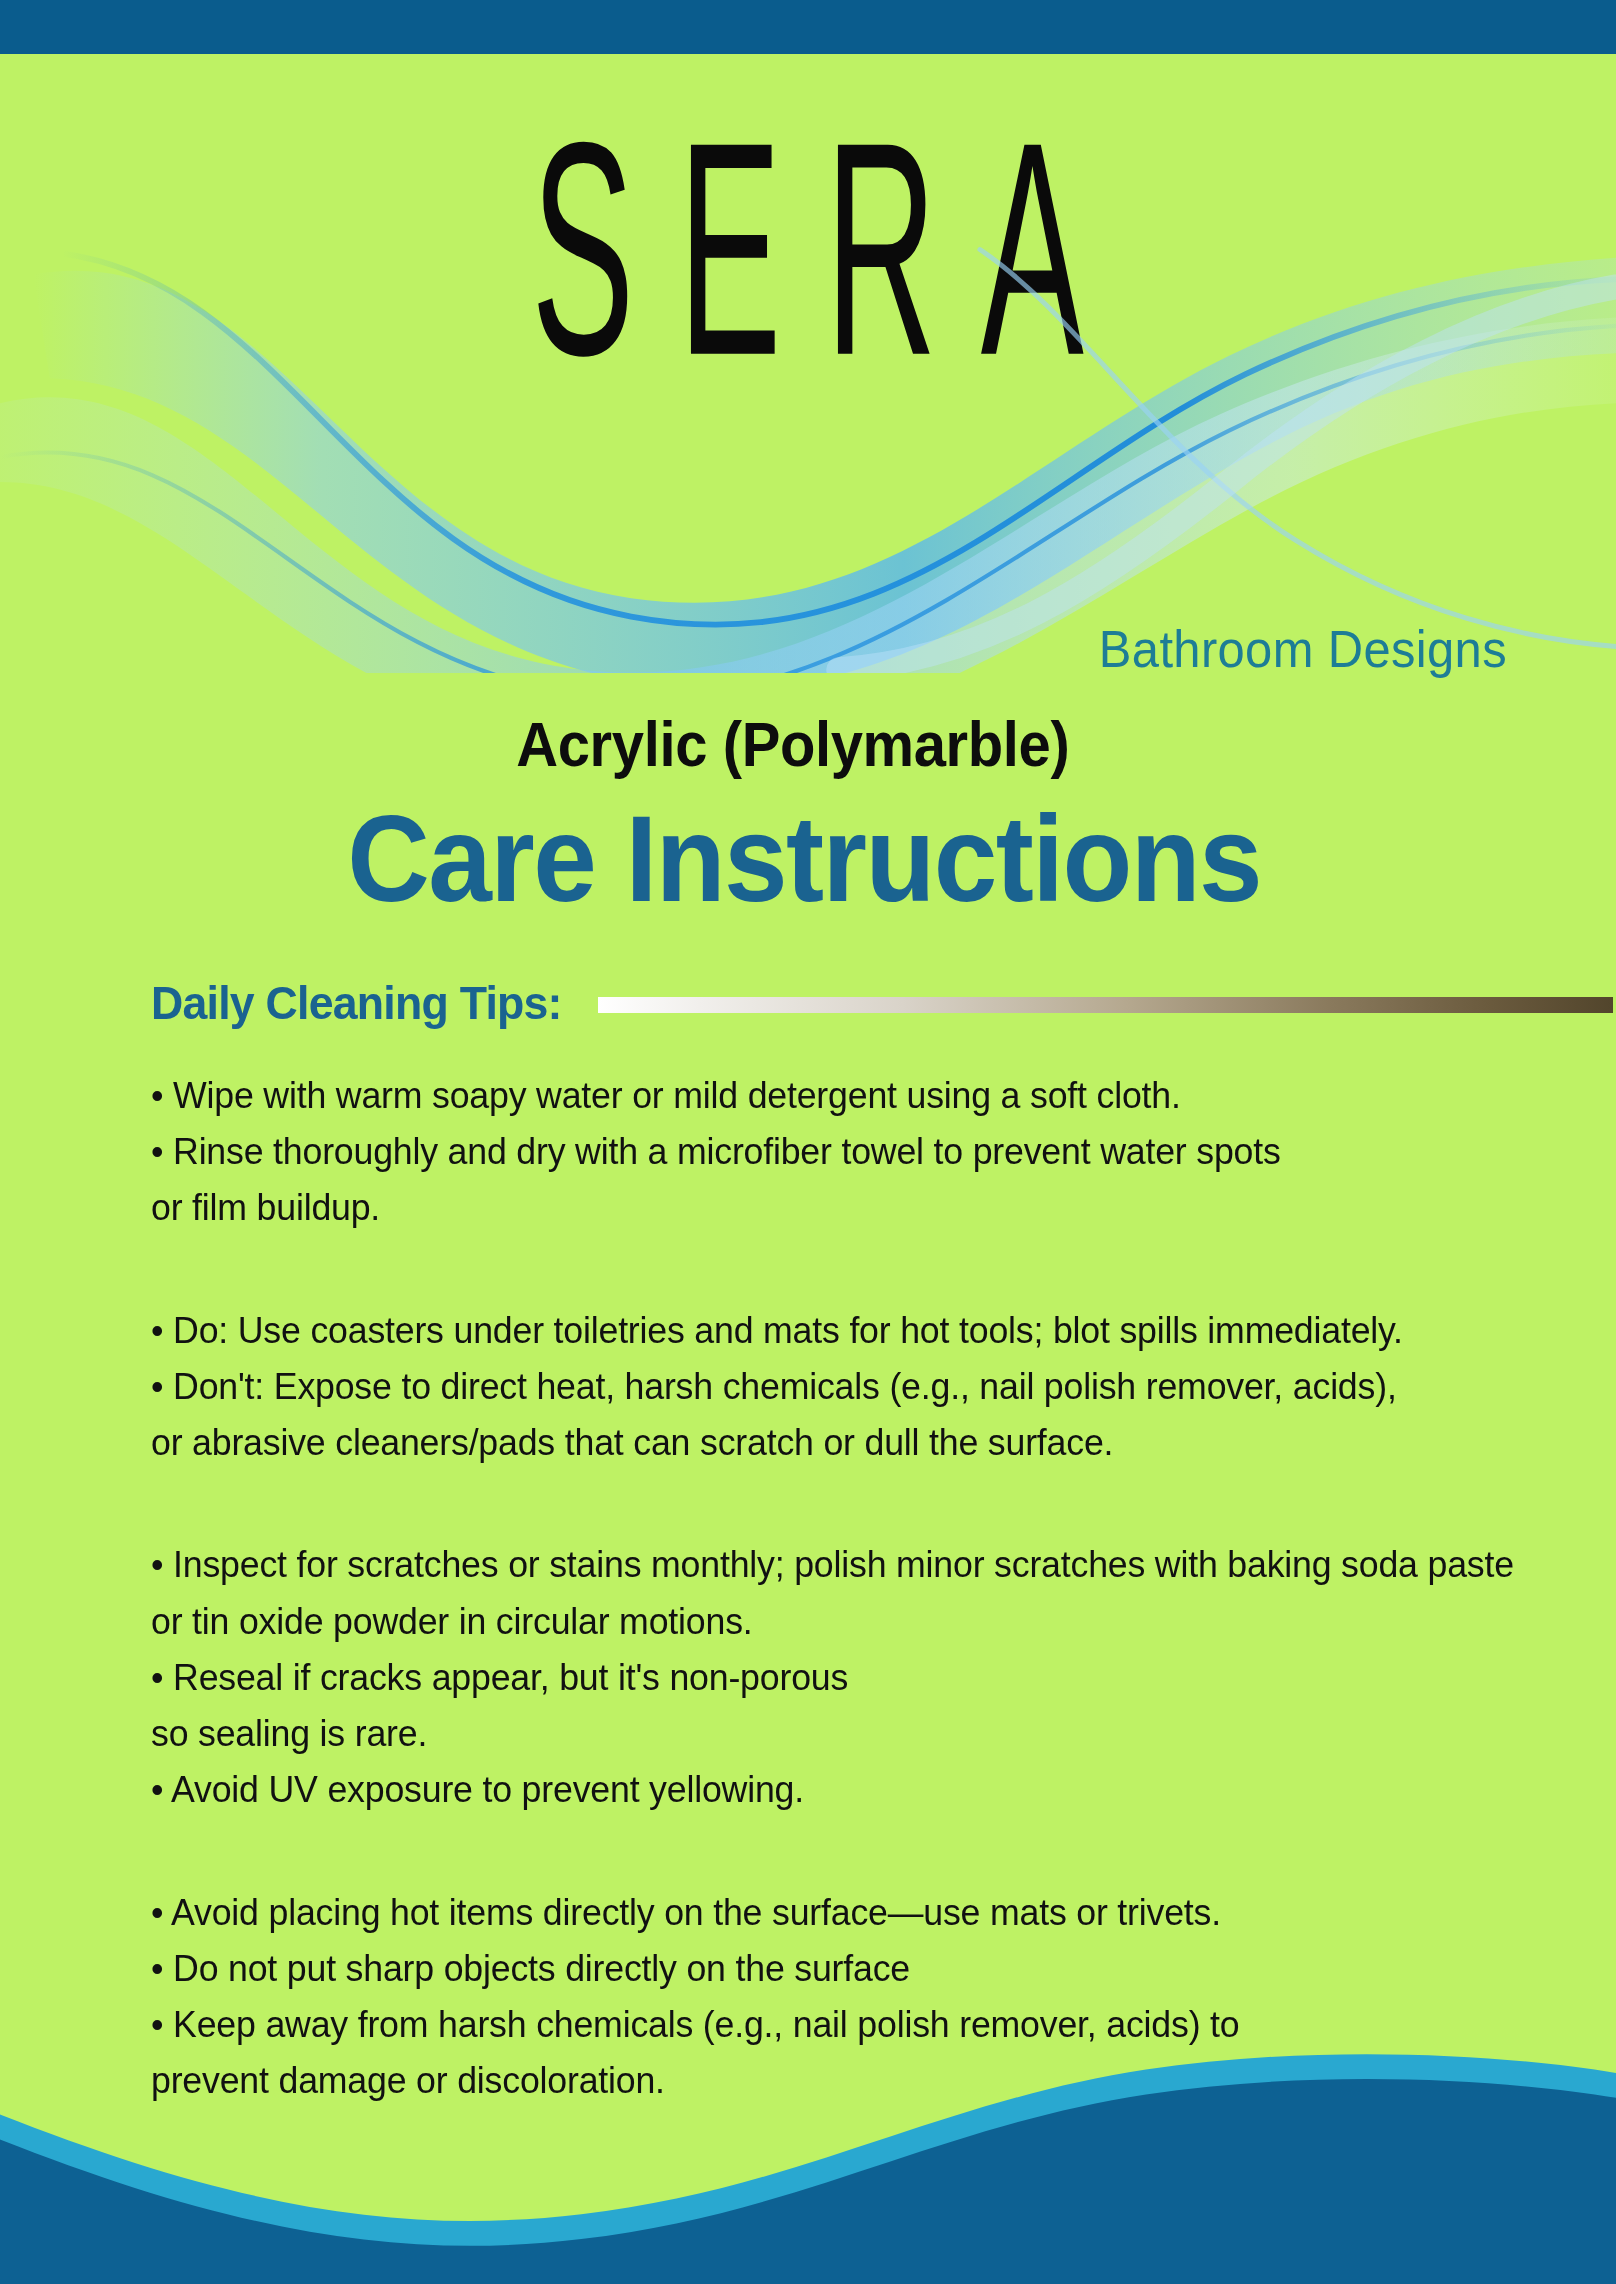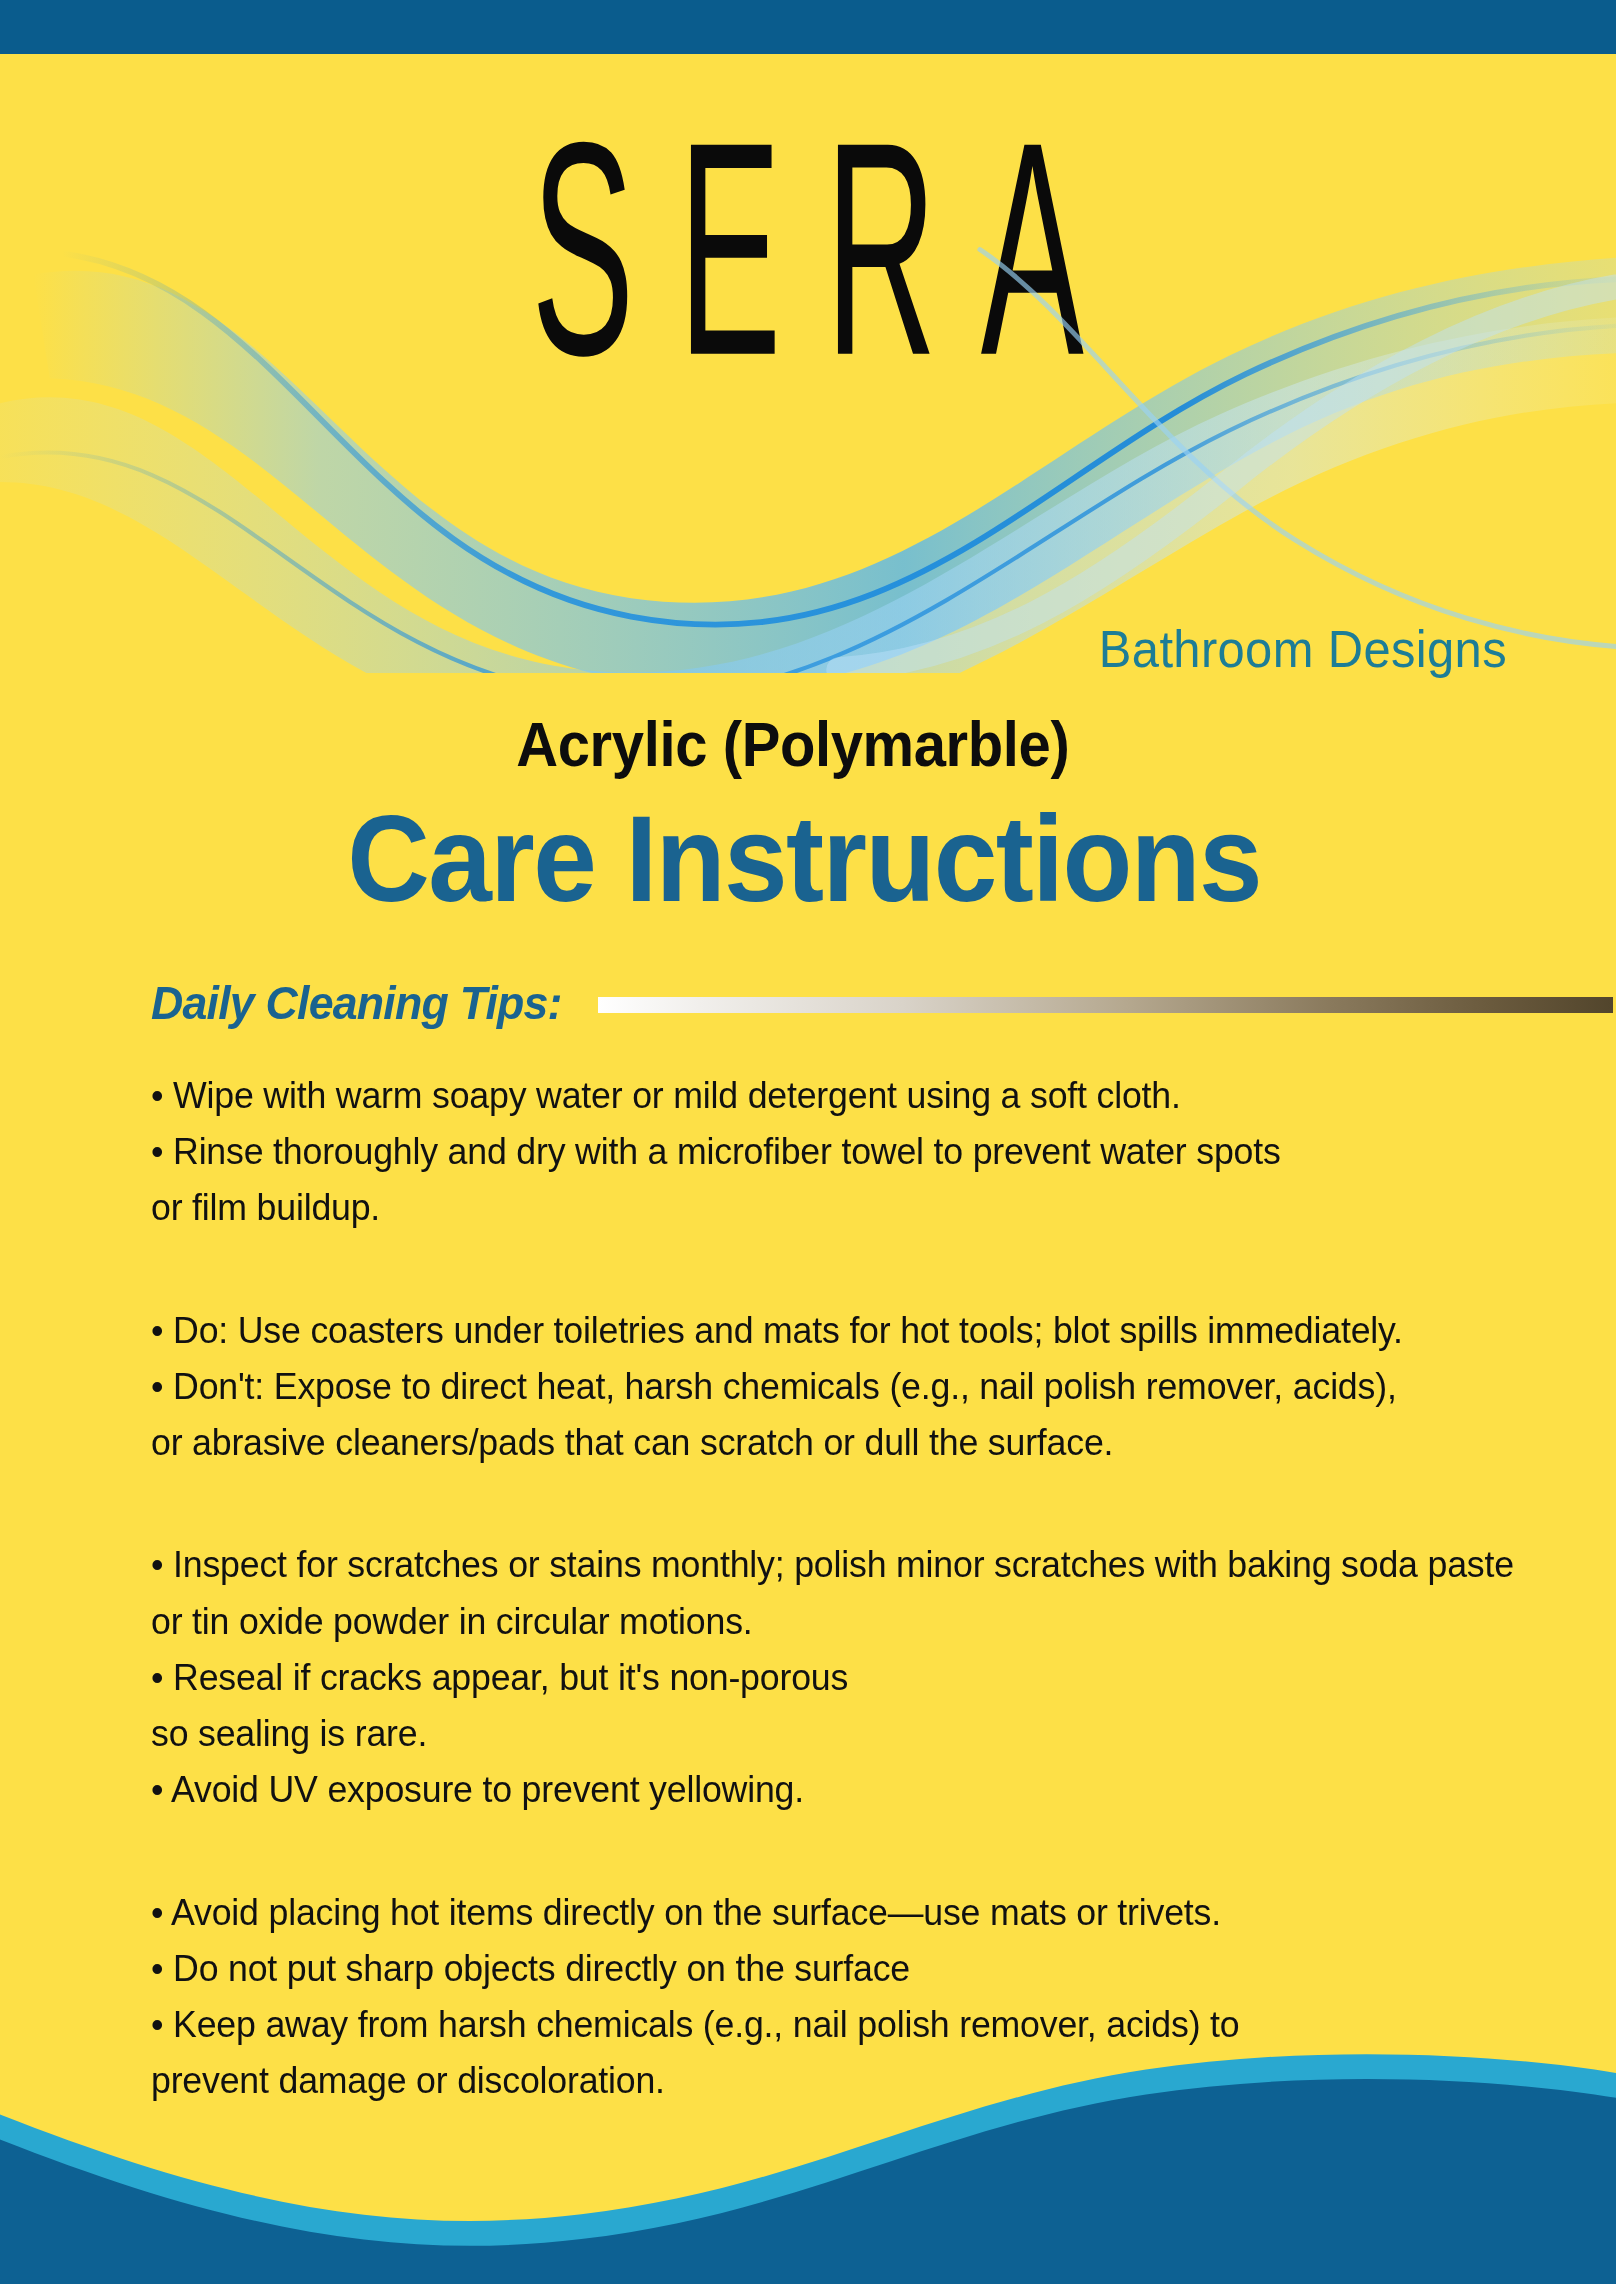--- a/index.html
+++ b/index.html
@@ -7,21 +7,21 @@
     padding: 0;
     background: #ffffff;
   }
   body {
     font-family: "Liberation Sans", sans-serif;
   }
   .page {
     position: relative;
     width: 1616px;
     height: 2284px;
-    background: #fde047;
+    background: #bef264;
     overflow: hidden;
   }
 
   
   .topbar {
     position: absolute;
     left: 0; top: 0;
     width: 1616px;
     height: 54px;
     background: #0a5c8d;
@@ -116,21 +116,20 @@
     top: 970px;
     width: 1462px;
   }
   .section { margin-bottom: 5px; }
 
   .sec-head-row {
     display: flex;
     align-items: center;
     gap: 0px;
     height: 65px;
-    font-style: italic;
   }
   .sec-title {
     font-size: 47px;
     font-weight: 700;
     color: #1a6390;
     letter-spacing: -0.8px;
     white-space: nowrap;
     transform: scaleX(0.95);
     transform-origin: left center;
   }

